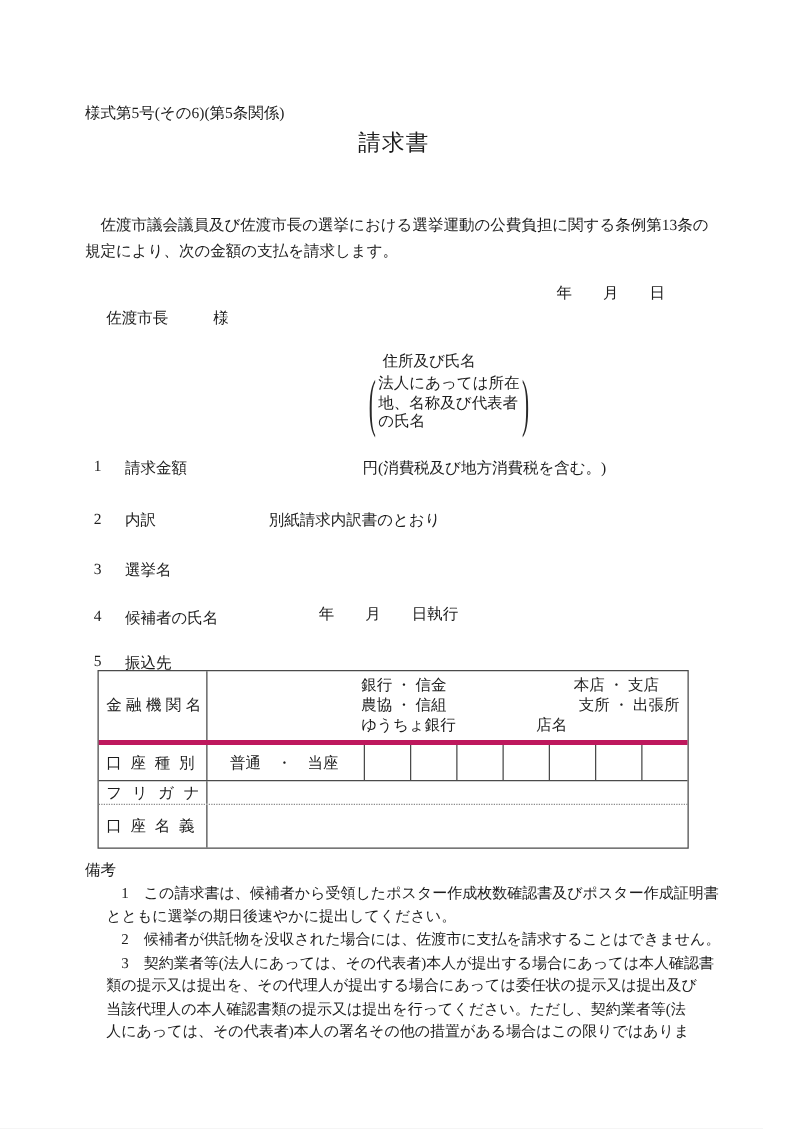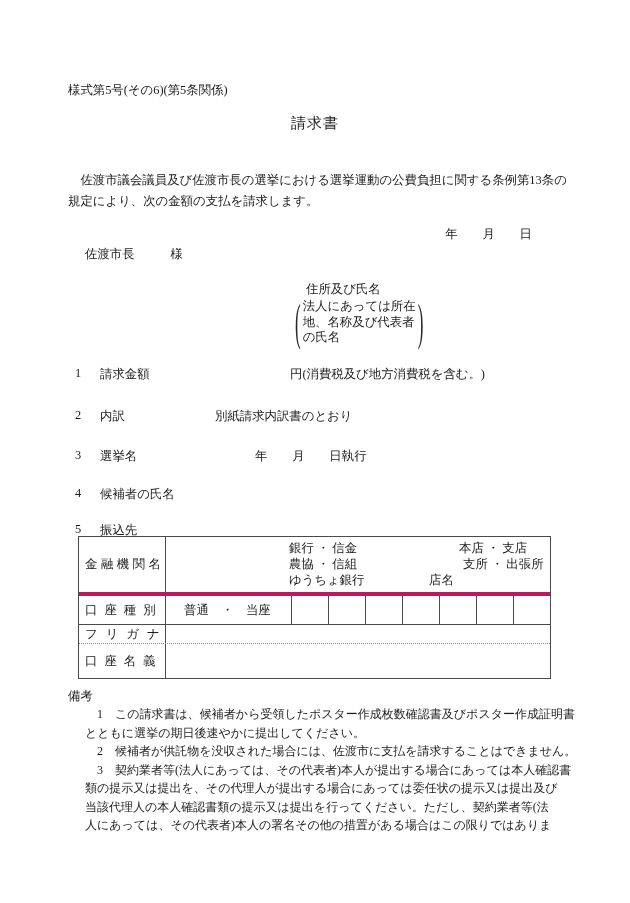--- a/index.html
+++ b/index.html
@@ -11,21 +11,21 @@
     font-family:"Liberation Serif","DejaVu Serif",serif;
     color:#1c1c1c;
     font-size:12.4px;
     overflow:hidden;
   }
   .abs{position:absolute;}
   .nowrap{white-space:nowrap;}
   .center{left:0;width:100%;text-align:center;}
 
   .form-number{top:82px;left:68px;}
-  .doc-title{top:114px;font-size:15px;letter-spacing:1px;font-family:Liberation Mono, monospace;}
+  .doc-title{top:102px;font-size:18px;letter-spacing:1px;font-family:Liberation Mono, monospace;}
   .doc-subtitle{top:139px;font-size:12.4px;}
 
   .intro{top:170px;left:68px;line-height:21px;}
 
   .date-line{top:226px;right:98px;text-align:right;}
   .addressee-row{top:246px;left:85px;}
   .addressee-row .honorific{margin-left:36px;}
 
   .addr-block{top:281px;left:295px;}
   .addr-label{padding-left:11px;margin-bottom:1px;}
@@ -33,21 +33,21 @@
   .big-paren{display:inline-block;font-size:17px;font-weight:300;
     transform:scaleY(3.0);transform-origin:center;line-height:1;color:#2a2a2a;}
   .addr-lines{line-height:15.6px;margin:0 2px;}
 
   .item-row{left:68px;width:494px;height:16px;}
   .item-no{position:absolute;left:7px;}
   .item-label{position:absolute;left:32px;}
   .item-value{position:absolute;}
   .row-1{top:366px;} .row-1 .item-value{left:222px;}
   .row-2{top:408px;} .row-2 .item-value{left:147px;}
-  .row-3{top:448px;} .row-3 .item-value{left:187px;}
+  .row-3{top:448px;} .row-3 .item-value{left:187px;margin-top:35px;}
   .row-4{top:486px;}
   .row-5{top:522px;}
 
   .vtable{top:536px;left:78px;width:473px;border:1px solid #4a4a4a;box-sizing:border-box;}
   .trow{display:flex;box-sizing:border-box;}
   .trow-bank{height:55px;}
   .trow-type{height:32px;border-top:4px solid #be185d;}
   .trow-furigana{height:20px;border-top:1px solid #4a4a4a;border-bottom:1px dotted #8a8a8a;font-family:Liberation Mono, monospace;}
   .trow-name{height:34px;}
   .tlabel{width:87px;box-sizing:border-box;border-right:1px solid #4a4a4a;

